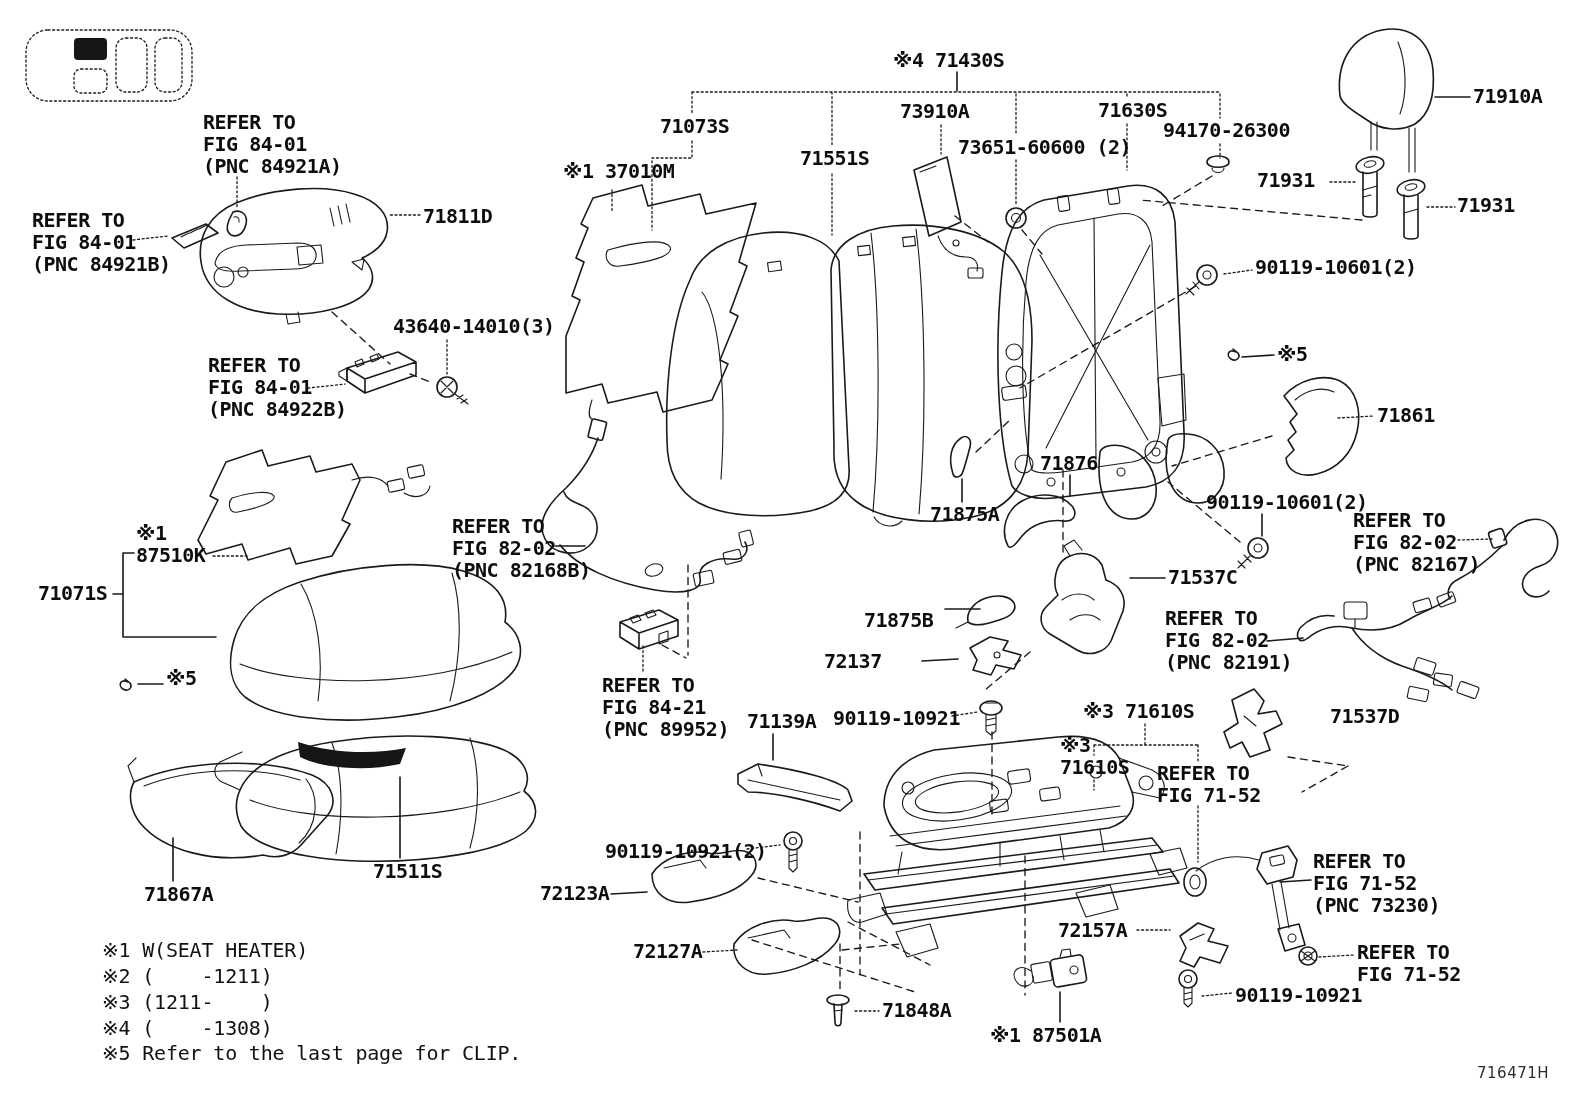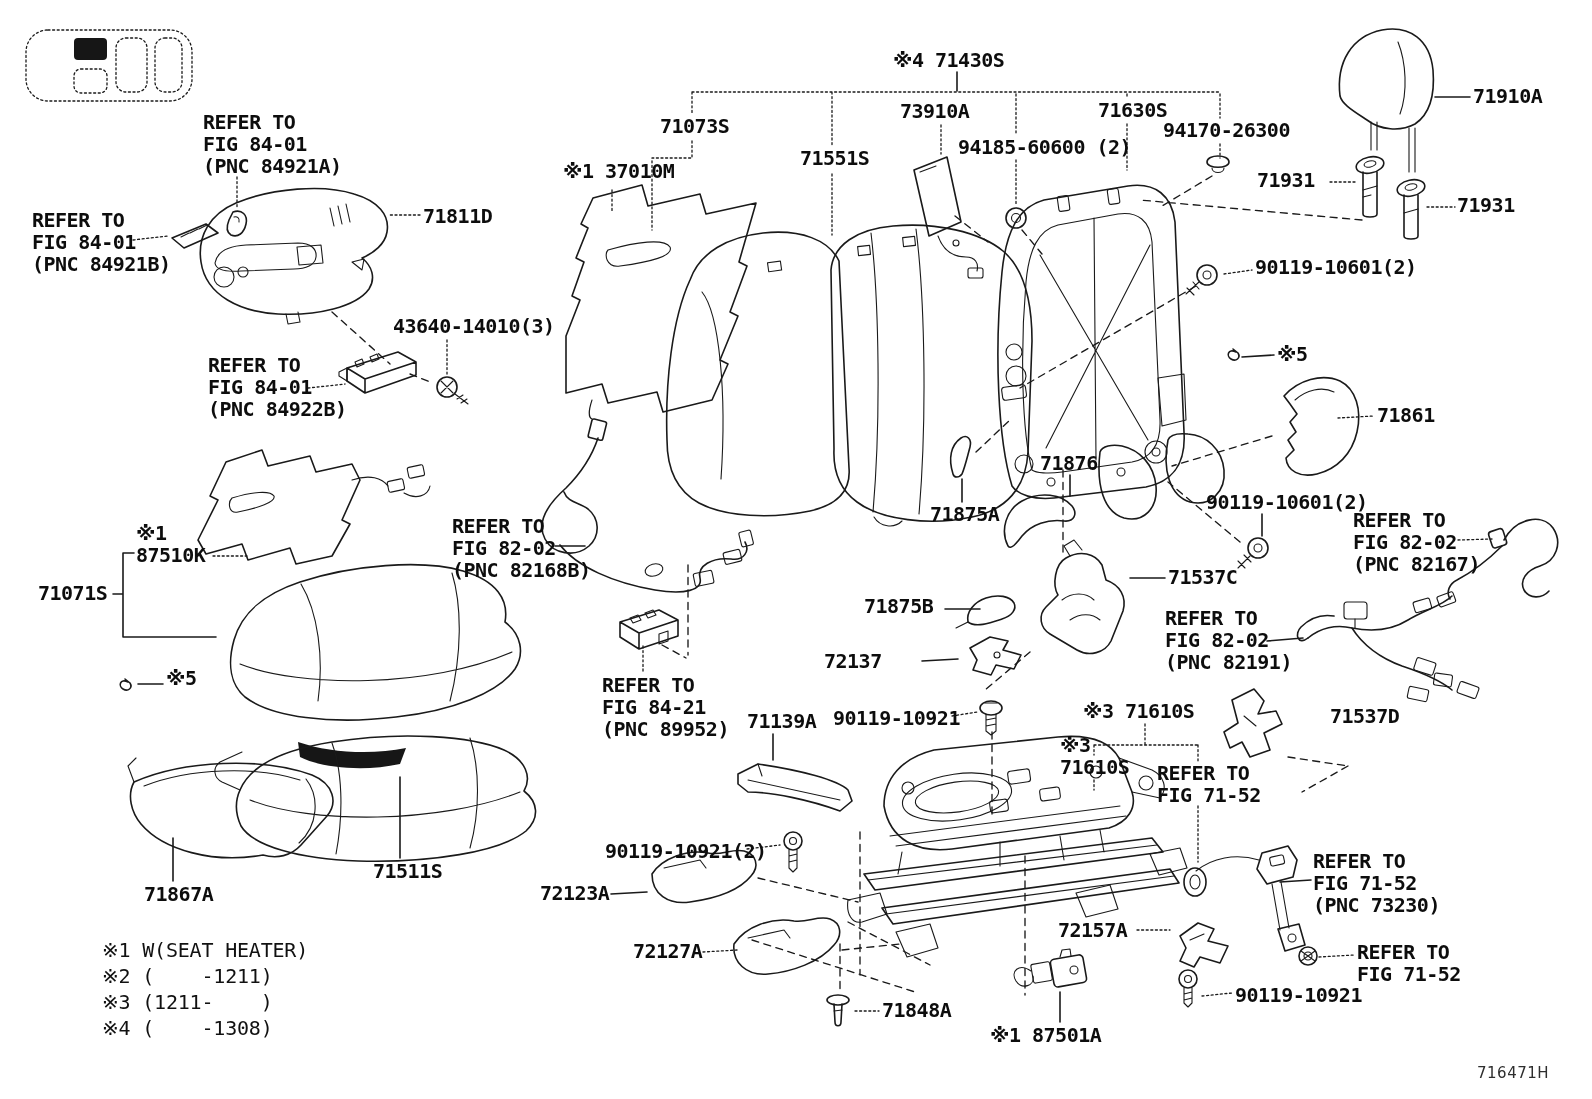--- a/index.html
+++ b/index.html
@@ -347,40 +347,40 @@
   <div class="lbl" style="left:423px;top:205px">71811D</div>
   <div class="lbl" style="left:393px;top:315px">43640-14010(3)</div>
   <div class="lbl" style="left:208px;top:354px">REFER TO
 FIG 84-01
 (PNC 84922B)</div>
   <div class="lbl" style="left:893px;top:49px">※4 71430S</div>
   <div class="lbl" style="left:660px;top:115px">71073S</div>
   <div class="lbl" style="left:563px;top:160px">※1 37010M</div>
   <div class="lbl" style="left:800px;top:147px">71551S</div>
   <div class="lbl" style="left:900px;top:100px">73910A</div>
-  <div class="lbl" style="left:958px;top:136px">94185-60600 (2)</div>
+  <div class="lbl" style="left:958px;top:136px">73651-60600 (2)</div>
   <div class="lbl" style="left:1098px;top:99px">71630S</div>
   <div class="lbl" style="left:1163px;top:119px">94170-26300</div>
   <div class="lbl" style="left:1473px;top:85px">71910A</div>
   <div class="lbl" style="left:1257px;top:169px">71931</div>
   <div class="lbl" style="left:1457px;top:194px">71931</div>
   <div class="lbl" style="left:1255px;top:256px">90119-10601(2)</div>
   <div class="lbl" style="left:1277px;top:343px">※5</div>
   <div class="lbl" style="left:1377px;top:404px">71861</div>
   <div class="lbl" style="left:1040px;top:452px">71876</div>
   <div class="lbl" style="left:930px;top:503px">71875A</div>
   <div class="lbl" style="left:1353px;top:509px">REFER TO
 FIG 82-02
 (PNC 82167)</div>
   <div class="lbl" style="left:1206px;top:491px">90119-10601(2)</div>
   <div class="lbl" style="left:452px;top:515px">REFER TO
 FIG 82-02
 (PNC 82168B)</div>
   <div class="lbl" style="left:1168px;top:566px">71537C</div>
-  <div class="lbl" style="left:864px;top:595px">71875B</div>
+  <div class="lbl" style="left:864px;top:609px">71875B</div>
   <div class="lbl" style="left:1165px;top:607px">REFER TO
 FIG 82-02
 (PNC 82191)</div>
   <div class="lbl" style="left:824px;top:650px">72137</div>
   <div class="lbl" style="left:136px;top:522px">※1
 87510K</div>
   <div class="lbl" style="left:38px;top:582px">71071S</div>
   <div class="lbl" style="left:166px;top:667px">※5</div>
   <div class="lbl" style="left:602px;top:674px">REFER TO
 FIG 84-21
@@ -405,15 +405,16 @@
 FIG 71-52
 (PNC 73230)</div>
   <div class="lbl" style="left:1357px;top:941px">REFER TO
 FIG 71-52</div>
   <div class="lbl" style="left:1235px;top:984px">90119-10921</div>
 
   <div class="note-line" style="top:938px">※1 W(SEAT HEATER)</div>
   <div class="note-line" style="top:964px">※2 (    -1211)</div>
   <div class="note-line" style="top:990px">※3 (1211-    )</div>
   <div class="note-line" style="top:1016px">※4 (    -1308)</div>
+  <div class="note-line" style="top:1041px">※5 Refer to the last page for CLIP.</div>
 
   <div class="code" style="left:1477px;top:1064px">716471H</div>
 </div>
 
 </body></html>

